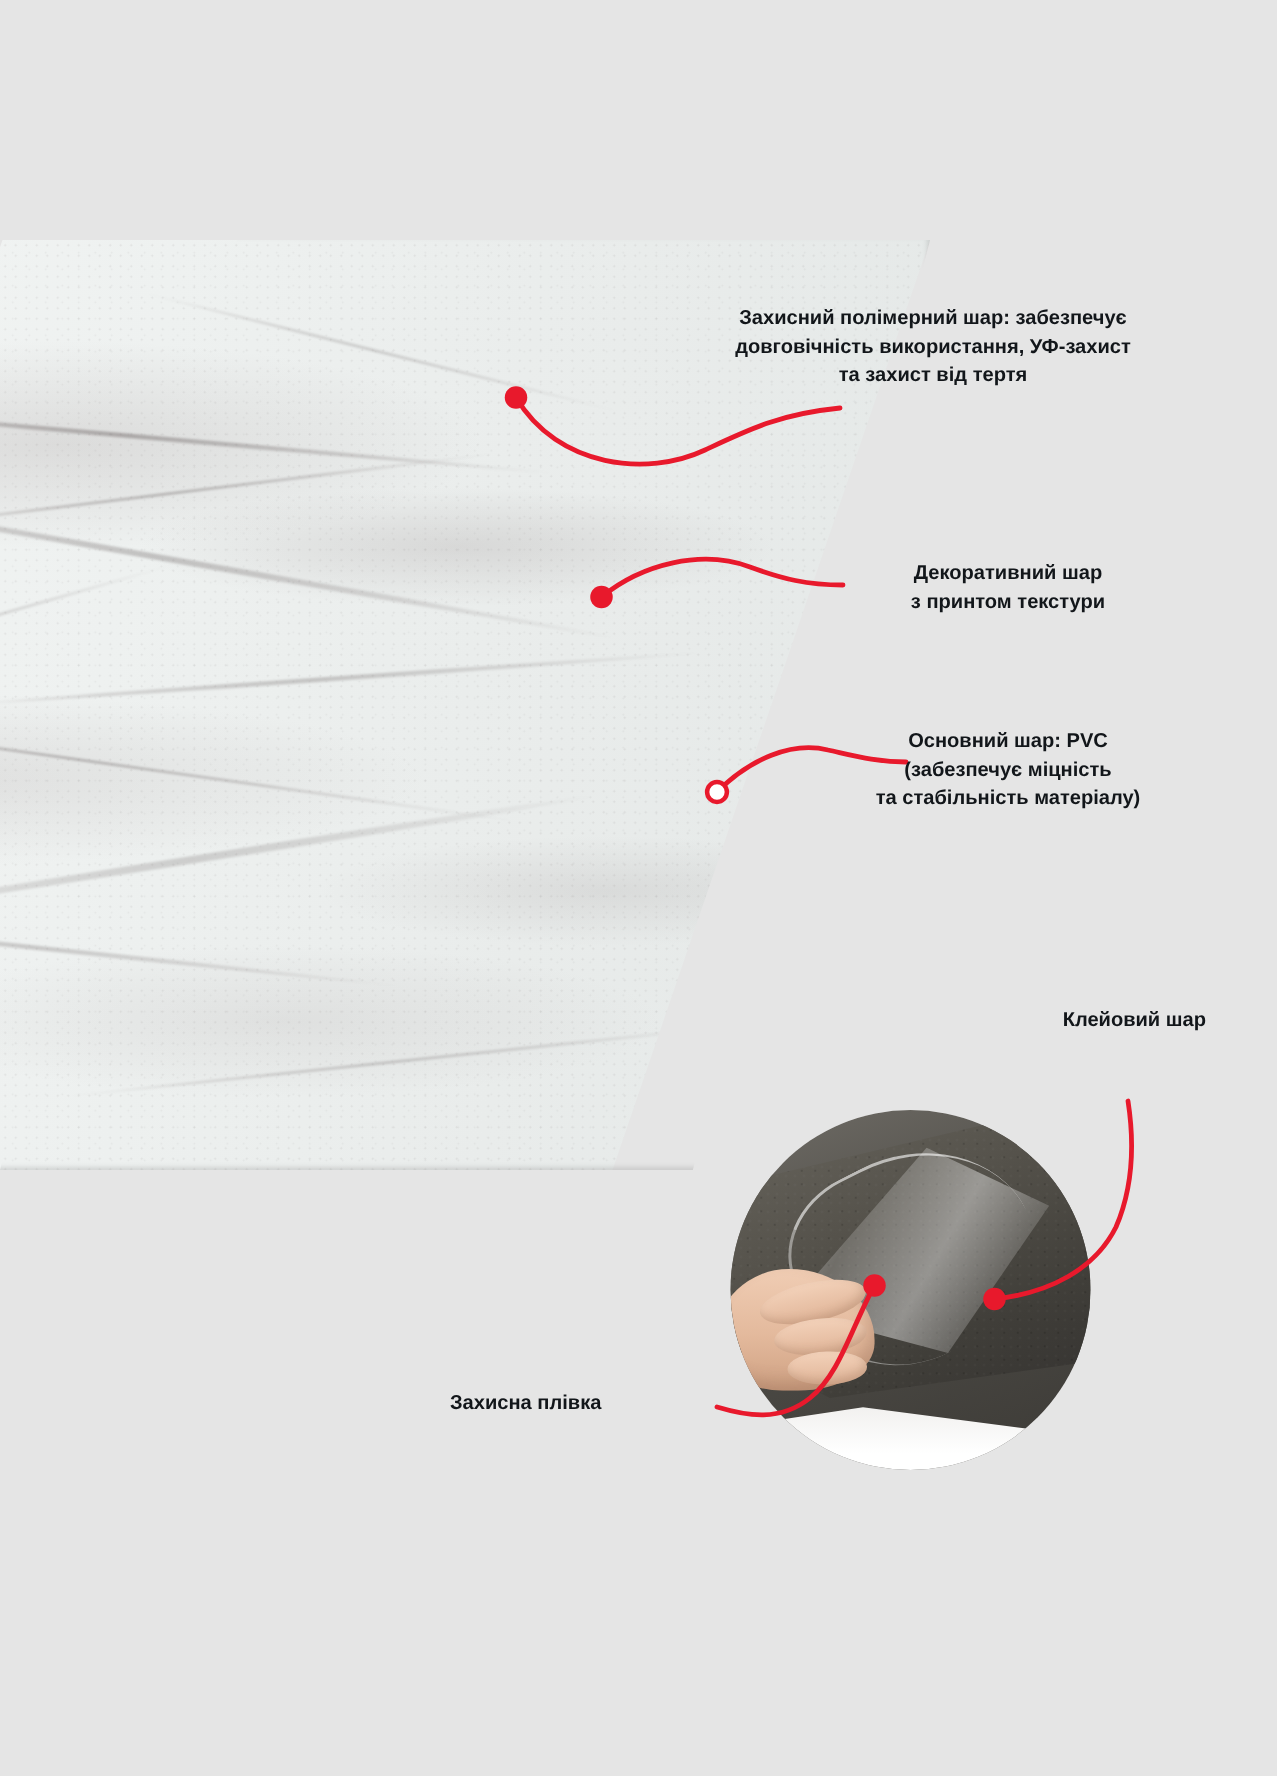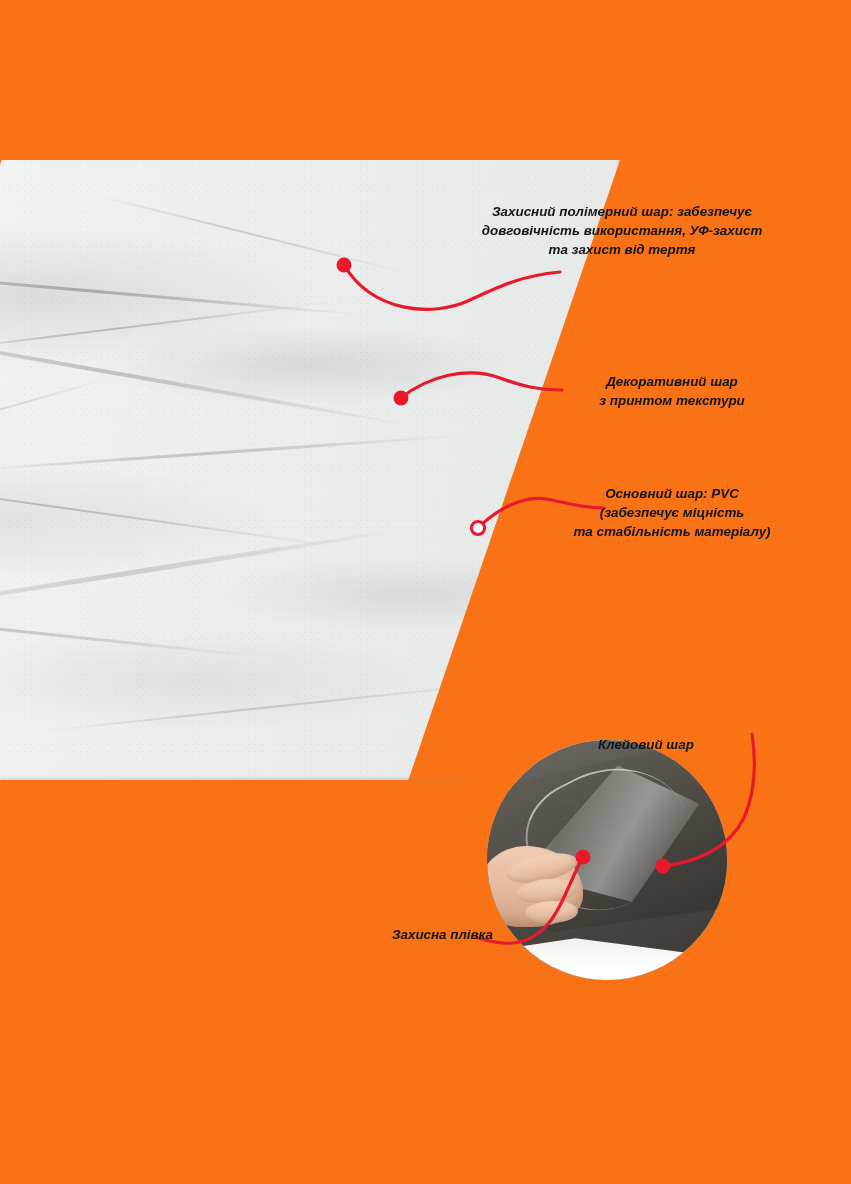--- a/index.html
+++ b/index.html
@@ -9,22 +9,21 @@
   }
   body {
     font-family: "Liberation Sans", sans-serif;
     -webkit-font-smoothing: antialiased;
   }
   #stage {
     position: relative;
     width: 851px;
     height: 1184px;
     overflow: hidden;
-    background: #f97316;
-    font-style: italic;
+    background: #e5e5e5;
   }
 
   
   .tile-wrap {
     position: absolute;
     left: 0;
     top: 160px;
     width: 620px;
     height: 620px;
   }
@@ -95,22 +94,22 @@
     line-height: 19px;
     font-weight: 700;
     white-space: pre-line;
   }
   .label.center { text-align: center; }
   .label.right  { text-align: right; }
 
   #lbl-protective { left: 452px; top: 202px; width: 340px; text-align: center; }
   #lbl-decor      { left: 548px; top: 372px; width: 248px; text-align: center; }
   #lbl-base       { left: 548px; top: 484px; width: 248px; text-align: center; }
-  #lbl-glue       { left: 598px; top: 735px; width: 206px; text-align: left; }
-  #lbl-film       { left: 313px; top: 925px; width: 180px; text-align: right; }
+  #lbl-glue       { left: 598px; top: 670px; width: 206px; text-align: right; }
+  #lbl-film       { left: 300px; top: 925px; width: 180px; text-align: left; }
 
   
   .bubble {
     position: absolute;
     left: 487px;
     top: 740px;
     width: 240px;
     height: 240px;
     border-radius: 50%;
     overflow: hidden;

